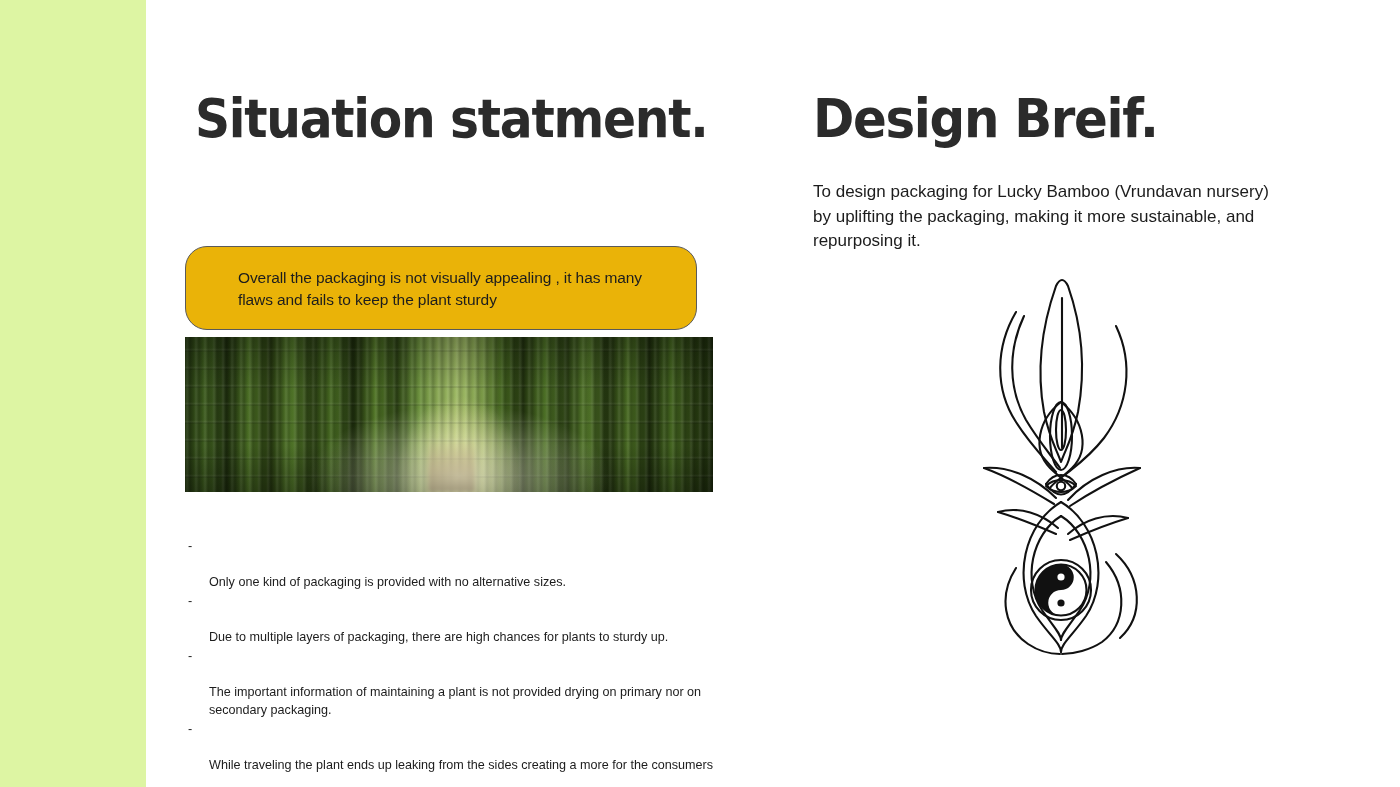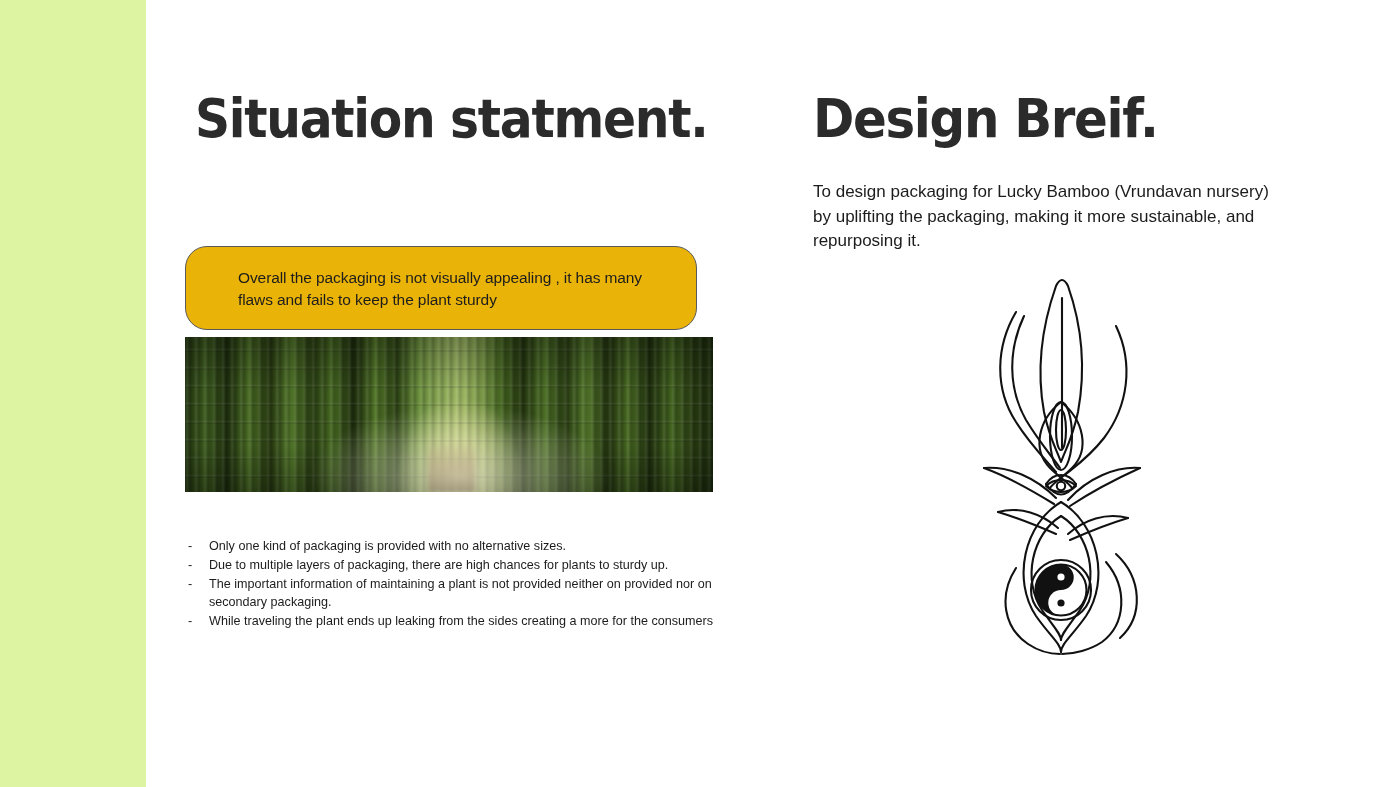--- a/index.html
+++ b/index.html
@@ -137,20 +137,21 @@
     margin-bottom: 1px;
   }
   .bullet .dash {
     width: 24px;
     flex: 0 0 24px;
     text-align: left;
     padding-left: 3px;
   }
   .bullet .btxt {
     flex: 1 1 auto;
+    margin-top: 36px;
   }
   
   .col-right {
     position: absolute;
     left: 810px;
     top: 0;
     width: 500px;
     height: 787px;
   }
   .heading-right {
@@ -204,21 +205,21 @@
       <div class="bullet">
         <span class="dash">-</span>
         <span class="btxt">Only one kind of packaging is provided with no alternative sizes.</span>
       </div>
       <div class="bullet">
         <span class="dash">-</span>
         <span class="btxt">Due to multiple layers of packaging, there are high chances for plants to sturdy up.</span>
       </div>
       <div class="bullet">
         <span class="dash">-</span>
-        <span class="btxt">The important information of maintaining a plant is not provided neither on provided nor on secondary packaging.</span>
+        <span class="btxt">The important information of maintaining a plant is not provided drying on primary nor on secondary packaging.</span>
       </div>
       <div class="bullet">
         <span class="dash">-</span>
         <span class="btxt">While traveling the plant ends up leaking from the sides creating a more for the consumers</span>
       </div>
     </div>
   </div>
 
   <div class="col-right">
 

